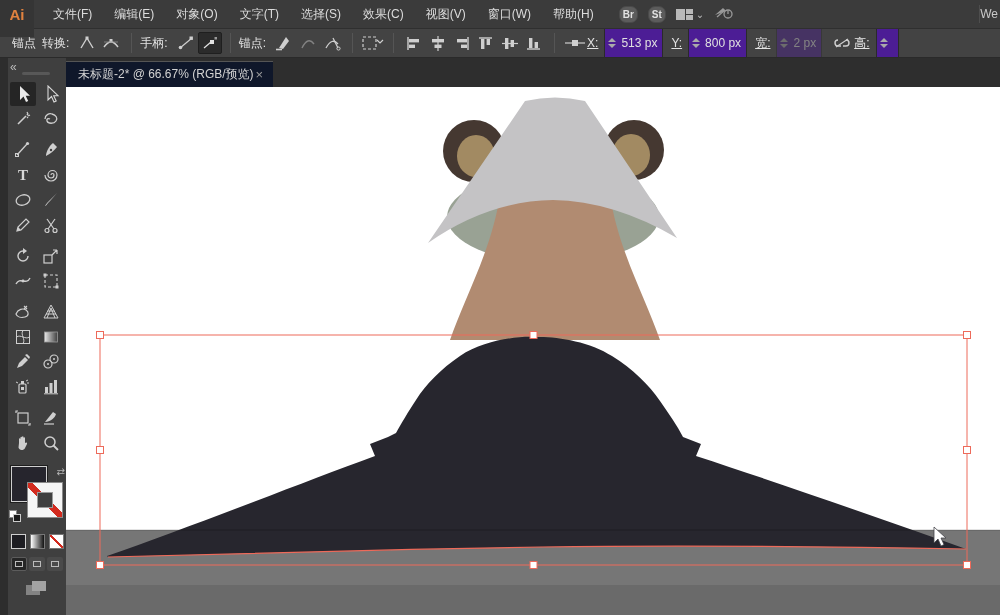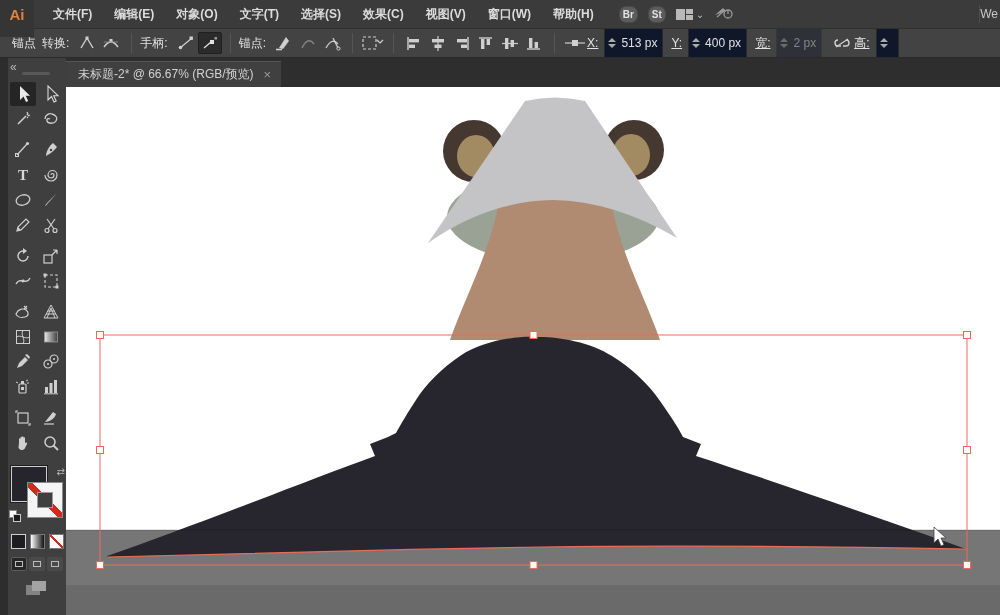--- a/index.html
+++ b/index.html
@@ -4,21 +4,21 @@
 <style>
   * { margin:0; padding:0; box-sizing:border-box; }
   html,body { width:1000px; height:615px; overflow:hidden; background:#2b2b2b;
     font-family:"Liberation Sans","DejaVu Sans",sans-serif; }
   .app { position:relative; width:1000px; height:615px; background:#3b3b3b; color:#d6d6d6; }
 
   
   .menubar { display:flex; align-items:center; height:28px; background:#3b3b3b; font-size:12px; }
   .ai-logo { width:34px; height:45px; display:flex; align-items:center; justify-content:center;
     background:#353535; color:#e0823f; font-weight:bold; font-size:15px; }
-  .menu-items { display:flex; align-items:center; margin-left:8px;font-weight:bold; }
+  .menu-items { display:flex; align-items:center; margin-left:8px; }
   .menu-item { padding:0 11px; height:28px; line-height:28px; color:#dcdcdc; cursor:default; }
   .menubar-right { margin-left:14px; display:flex; align-items:center; gap:10px; }
   .badge { background:#5c5c5c; color:#e2e2e2; border-radius:7px; font-size:10px; font-weight:bold;
     padding:2px 3px; border:1px solid #4a4a4a; }
   .ws-switch { display:flex; align-items:center; gap:3px; color:#bbb; }
   .ws-grid { display:grid; grid-template-columns:9px 7px; grid-template-rows:5px 5px; gap:1px; }
   .ws-grid i { background:#b9b9b9; display:block; }
   .ws-grid i:first-child { grid-row:1/3; }
   .chev { font-size:10px; color:#bbb; }
   .gpu-icon { color:#a9a9a9; font-size:13px; letter-spacing:-2px; }
@@ -30,21 +30,21 @@
     border-top:1px solid #2f2f2f; border-bottom:1px solid #2a2a2a; font-size:12px;
     overflow:hidden; white-space:nowrap; padding-left:12px; }
   .cb-label { color:#e3e3e3; margin-right:6px; }
   .cb-ctx { }
   .vsep { width:1px; height:20px; background:#555; margin:0 8px; flex:0 0 auto; }
   .cbtn { width:24px; height:22px; display:flex; align-items:center; justify-content:center;
     border-radius:2px; flex:0 0 auto; }
   .cbtn.active { background:#2b2b2b; border:1px solid #1f1f1f; }
   .cbtn svg { display:block; }
   .cbtn.dim { opacity:.45; }
-  .field { display:flex; align-items:center; background:#0f172a; border:1px solid #2a2a2a;
+  .field { display:flex; align-items:center; background:#4c1d95; border:1px solid #2a2a2a;
     height:36px; padding:0 5px 0 3px; color:#e0e0e0; margin-right:8px; flex:0 0 auto; }
   .field.disabled { opacity:.4; }
   .stepper { display:flex; flex-direction:column; gap:2px; margin-right:5px; }
   .stepper i { width:0; height:0; border-left:4px solid transparent; border-right:4px solid transparent; display:block; }
   .stepper i.up { border-bottom:4px solid #aaa; }
   .stepper i.dn { border-top:4px solid #aaa; }
   .u { text-decoration:underline; }
 
   
   .mainrow { display:flex; height:557px; }
@@ -84,22 +84,22 @@
   .modes span { width:16px; height:14px; border-radius:2px; background:#4a4a4a; display:flex; align-items:center; justify-content:center; }
   .modes span.active { background:#262626; border:1px solid #5c5c5c; }
   .modes i { width:8px; height:6px; border:1px solid #bbb; display:block; }
 
   .screenmode { margin-top:10px; position:relative; width:22px; height:16px; opacity:.85; }
   .screenmode .r1 { position:absolute; left:0; top:4px; width:14px; height:10px; background:#8f8f8f; }
   .screenmode .r2 { position:absolute; left:6px; top:0; width:14px; height:10px; background:#b5b5b5; }
 
   .rightcol { display:flex; flex-direction:column; flex:1; min-width:0; }
   .tabbar { height:29px; background:#2e2e2e; display:flex; align-items:flex-end; }
-  .doc-tab { height:26px; background:#404040; color:#d2d2d2; font-size:12px; display:flex;
-    align-items:center; gap:10px; padding:0 10px 0 12px; border-top:1px solid #555; }
+  .doc-tab { height:26px; background:#0f172a; color:#d2d2d2; font-size:12px; display:flex;
+    align-items:center; gap:2px; padding:0 10px 0 12px; border-top:1px solid #555; }
   .tab-close { color:#9a9a9a; font-size:13px; }
 
   .canvas { position:relative; width:934px; height:528px; background:#767676; }
   .canvas svg { display:block; }
 </style>
 </head>
 <body>
 
 <div class="app">
 
@@ -264,21 +264,21 @@
         </span>
       <span>513 px</span>
     </span>
 
     <span class="cb-label u">Y:</span>
     <span class="field">
       <span class="stepper">
           <i class="up"></i>
           <i class="dn"></i>
         </span>
-      <span>400 px</span>
+      <span>800 px</span>
     </span>
 
     <span class="cb-label u">宽:</span>
     <span class="field disabled">
       <span class="stepper">
           <i class="up"></i>
           <i class="dn"></i>
         </span>
       <span>2 px</span>
     </span>

